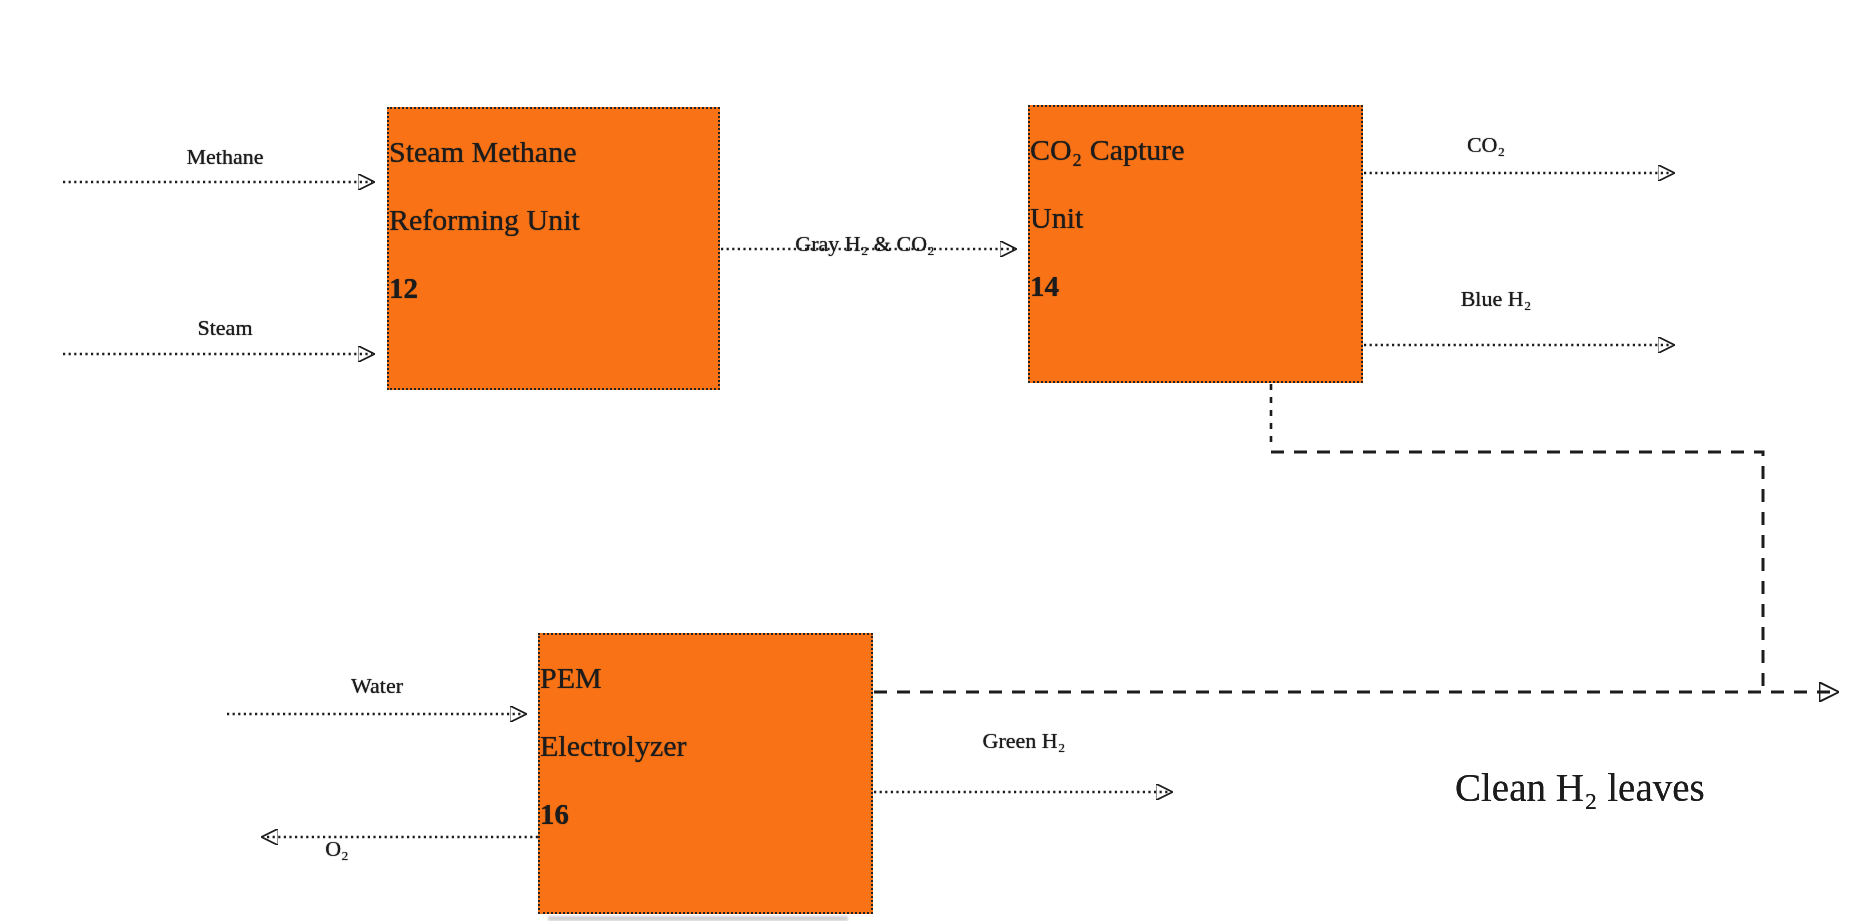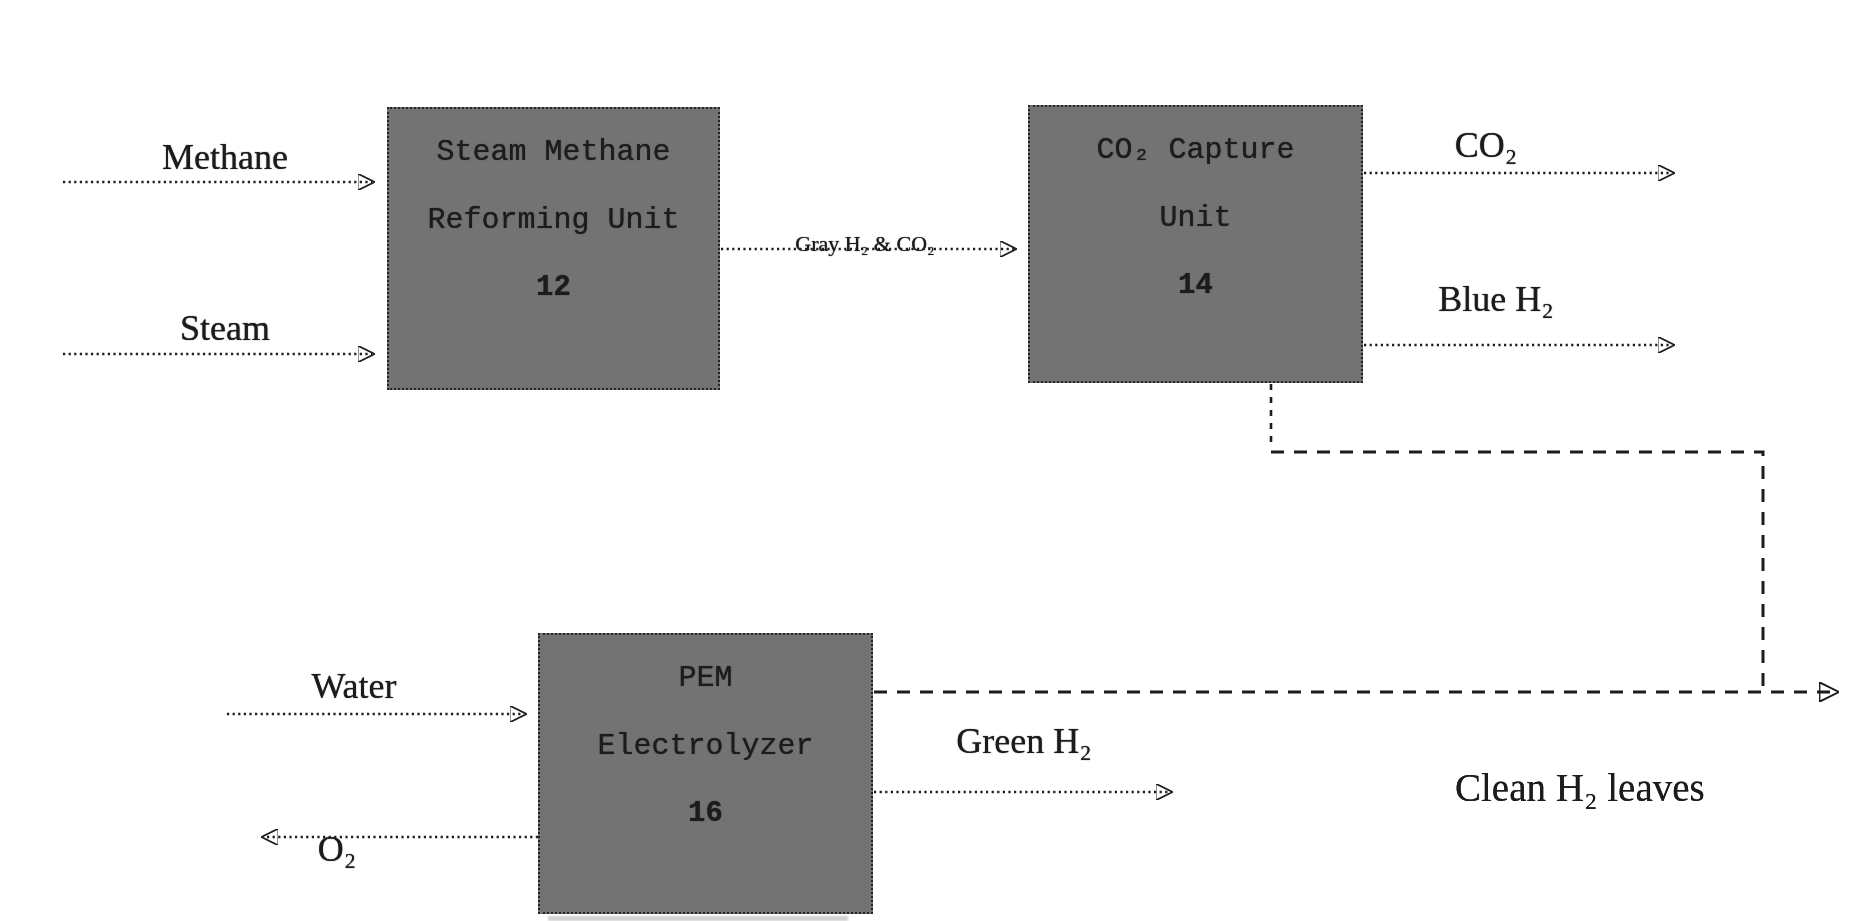--- a/index.html
+++ b/index.html
@@ -8,32 +8,32 @@
     font-family:"Liberation Serif","DejaVu Serif",serif; color:#1c1c1c;
     overflow:hidden;
   }
   .wires { position:absolute; left:0; top:0; width:1875px; height:921px; }
   .wires path { fill:none; stroke:#1c1c1c; }
   .dot  { stroke-width:2.6; stroke-dasharray:2.2 3.4; }
   .stub { stroke-width:2.6; stroke-dasharray:6 7; }
   .dash { stroke-width:3;   stroke-dasharray:13 10; }
 
   .pbox {
-    position:absolute; box-sizing:border-box; background:#737373;
+    position:absolute; box-sizing:border-box; background:#f97316;
     border:2.5px dotted #242424;
-    display:flex; flex-direction:column; align-items:center;
-    padding-top:24px; gap:30px;font-family:Liberation Mono, monospace;
+    display:flex; flex-direction:column; 
+    padding-top:24px; gap:30px;
   }
   .pbox .ln  { font-size:30px; line-height:38px; white-space:nowrap;
                text-shadow:0 0 1px currentColor; }
   .pbox .num { font-size:29px; line-height:38px; font-weight:bold;
                text-shadow:0 0 1px currentColor; }
 
   .lbl {
-    position:absolute; font-size:36px; line-height:30px; white-space:nowrap;
+    position:absolute; font-size:22px; line-height:30px; white-space:nowrap;
     transform:translateX(-50%); text-shadow:0 0 1px currentColor;
   }
   .lbl.small { font-size:22px; }
 
   .note { position:absolute; font-size:39px; line-height:50px;
           text-shadow:0 0 0.6px currentColor; }
 
   .artifact { position:absolute; background:#9a9a9a; opacity:.45;
               filter:blur(1px); }
 </style>
@@ -78,21 +78,21 @@
     <div class="ln">PEM</div>
     <div class="ln">Electrolyzer</div>
     <div class="num">16</div>
   </div>
 
   <span class="lbl" style="left:225px;  top:142px;">Methane</span>
   <span class="lbl" style="left:225px;  top:313px;">Steam</span>
   <span class="lbl small" style="left:865px;  top:203px;margin-top:26px;">Gray H₂ &amp; CO₂</span>
   <span class="lbl" style="left:1486px; top:130px;">CO₂</span>
   <span class="lbl" style="left:1496px; top:284px;">Blue H₂</span>
-  <span class="lbl" style="left:354px;  top:671px;">Water</span>
+  <span class="lbl" style="left:377px;  top:671px;">Water</span>
   <span class="lbl" style="left:337px;  top:834px;">O₂</span>
   <span class="lbl" style="left:1024px; top:726px;">Green H₂</span>
 
   <div class="note" style="left:1455px; top:763px;">
     <div>Clean H₂ leaves</div>
   </div>
 
   <div class="artifact" style="left:548px; top:916px; width:300px; height:5px;"></div>
 
 </div>

